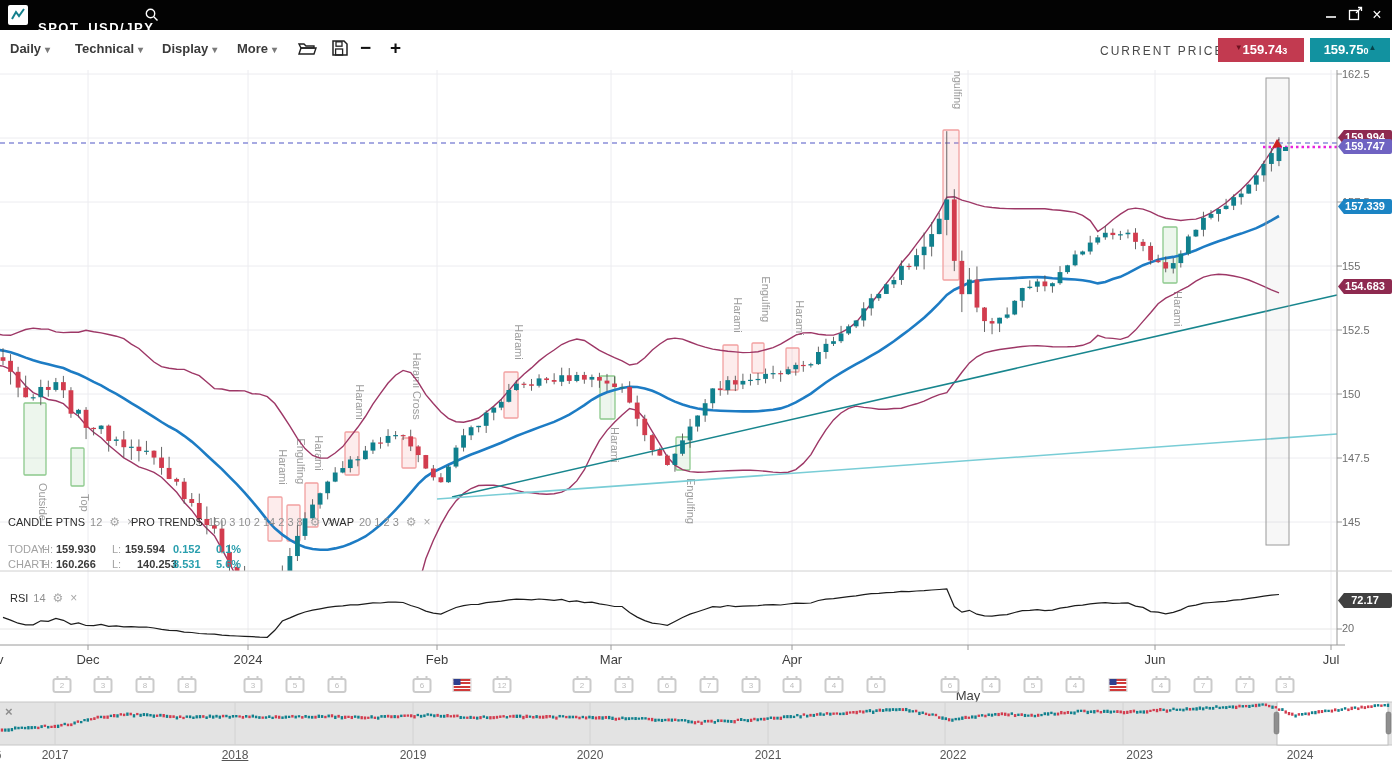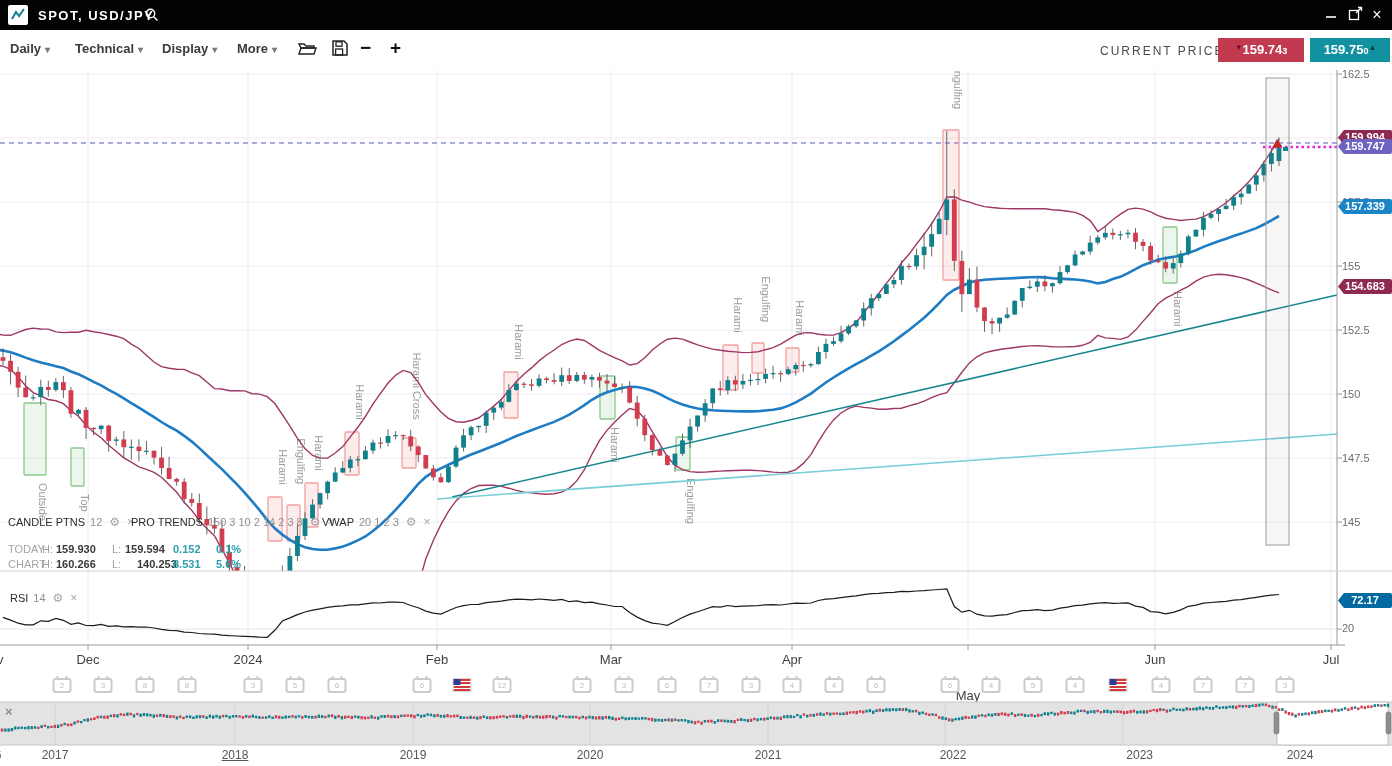--- a/index.html
+++ b/index.html
@@ -1,21 +1,21 @@
 <!DOCTYPE html>
 <html><head>
 <meta charset="utf-8">
 <style>
   html,body{margin:0;padding:0;background:#fff;width:1392px;height:766px;overflow:hidden;
     font-family:"Liberation Sans",sans-serif;-webkit-font-smoothing:antialiased;}
   #app{position:relative;width:1392px;height:766px;background:#fff;overflow:hidden;}
   
   #topbar{position:absolute;top:0;left:0;width:1392px;height:30px;background:#030303;color:#fff;}
   #logo{position:absolute;top:5px;left:8px;width:20px;height:20px;background:#fff;border-radius:2px;}
-  #app-title{position:absolute;top:8px;left:38px;font-size:13px;font-weight:bold;letter-spacing:1.5px;color:#fff;}
+  #app-title{position:absolute;top:20px;left:38px;font-size:13px;font-weight:bold;letter-spacing:1.5px;color:#fff;}
   #search-ic{position:absolute;top:7px;left:144px;}
   .winbtn{position:absolute;top:6px;width:18px;height:18px;color:#fff;text-align:center;line-height:18px;font-size:14px;cursor:pointer;}
   #btn-min{right:52px;font-weight:bold;letter-spacing:0;}
   #btn-pop{right:28px;}
   #btn-close{right:6px;font-size:16px;}
   
   #toolbar{position:absolute;top:30px;left:0;width:1392px;height:40px;background:#fff;border-bottom:1px solid #9e9e9e;}
   .menu{position:absolute;top:11px;font-size:13px;font-weight:bold;color:#3b3b3b;cursor:pointer;}
   .menu .caret{color:#7a7a7a;font-size:10px;margin-left:4px;}
   .tb-ic{position:absolute;top:9px;cursor:pointer;}
@@ -573,21 +573,21 @@
         <div class="tick-label" style="top: 254px;">152.5</div>
         <div class="tick-label" style="top: 318px;">150</div>
         <div class="tick-label" style="top: 382px;">147.5</div>
         <div class="tick-label" style="top: 446px;">145</div>
       </div>
     <div id="axis-badges">
         <div class="axis-badge" style="top: 60px; background: rgb(142, 42, 80);">159.994</div>
         <div class="axis-badge" style="top: 69px; background: rgb(111, 99, 194);">159.747</div>
         <div class="axis-badge" style="top: 129px; background: rgb(27, 132, 196);">157.339</div>
         <div class="axis-badge" style="top: 209px; background: rgb(142, 42, 80);">154.683</div>
-        <div class="axis-badge" style="top: 523px; background: #0369a1;">72.17</div>
+        <div class="axis-badge" style="top: 523px; background: #404040;">72.17</div>
       </div>
 
     <div class="lgd" style="left:8px;top:445px">
       <span class="nm">CANDLE PTNS</span><span class="pm">12</span><span class="icn">⚙</span><span class="icn">×</span>
     </div>
     <div class="lgd" style="left:131px;top:445px">
       <span class="nm">PRO TRENDS</span><span class="pm">150 3 10 2 14 2 3 8</span><span class="icn">⚙</span><span class="icn">×</span>
     </div>
     <div class="lgd" style="left:322px;top:445px">
       <span class="nm">VWAP</span><span class="pm">20 1 2 3</span><span class="icn">⚙</span><span class="icn">×</span>

